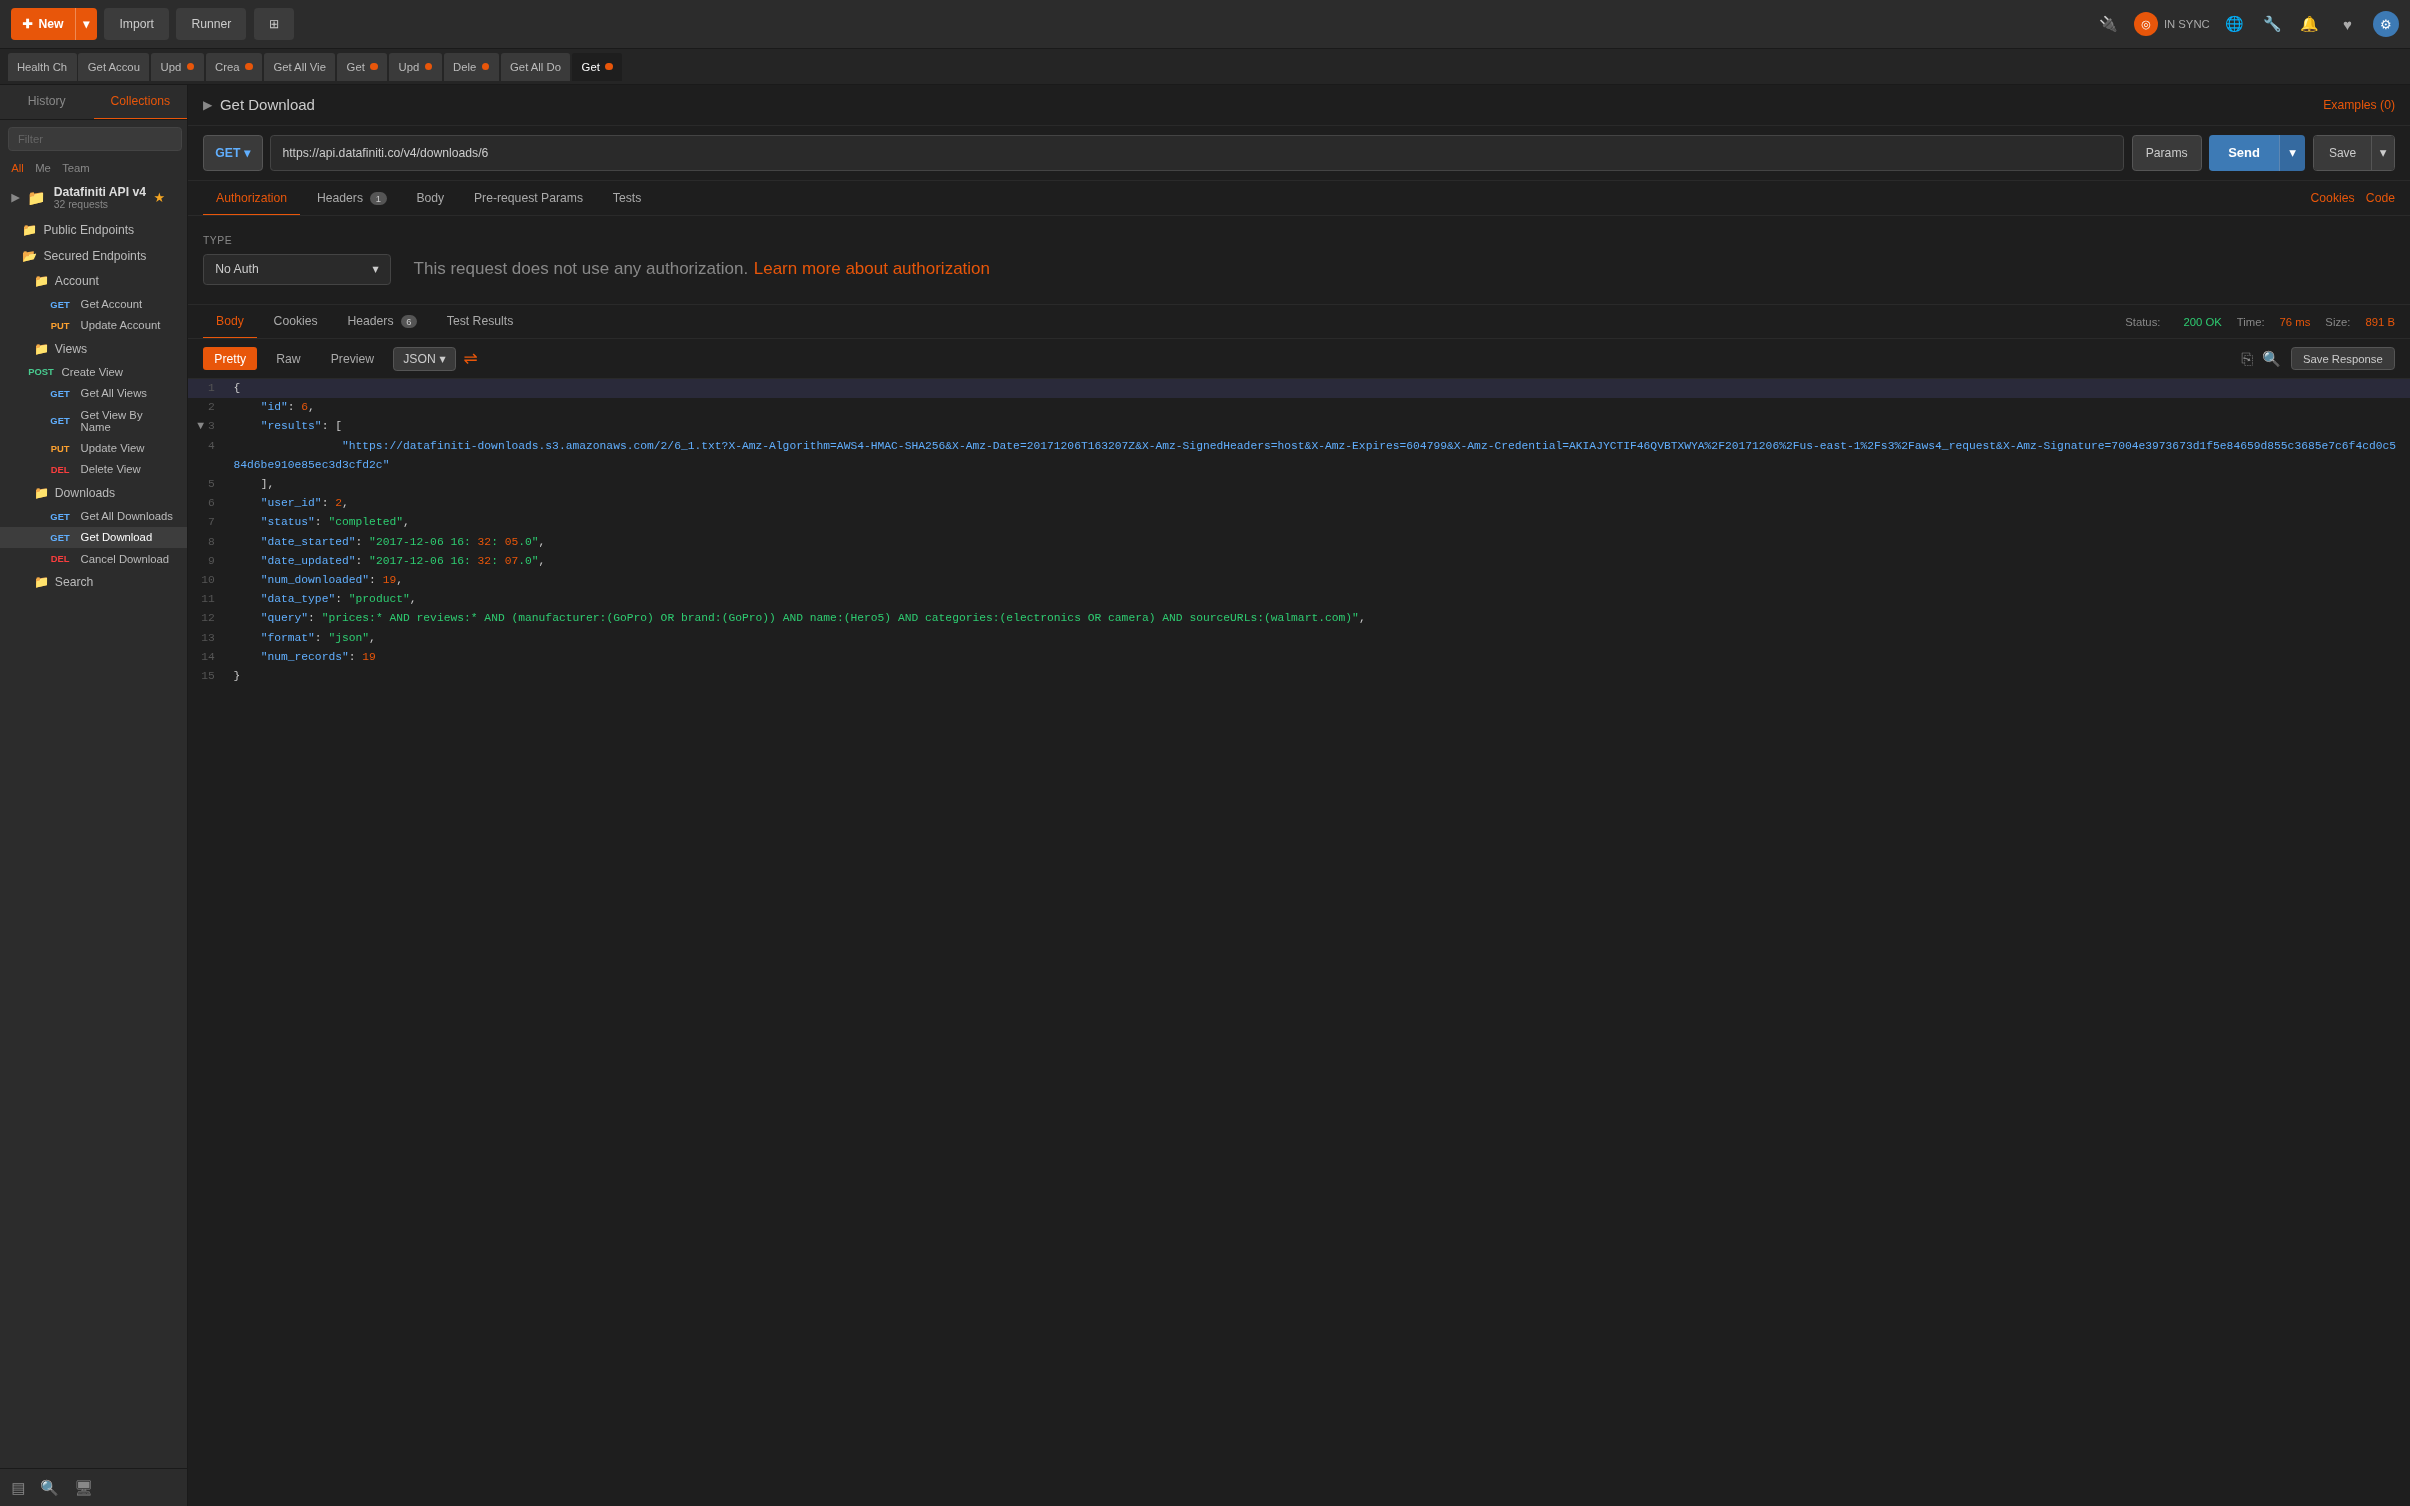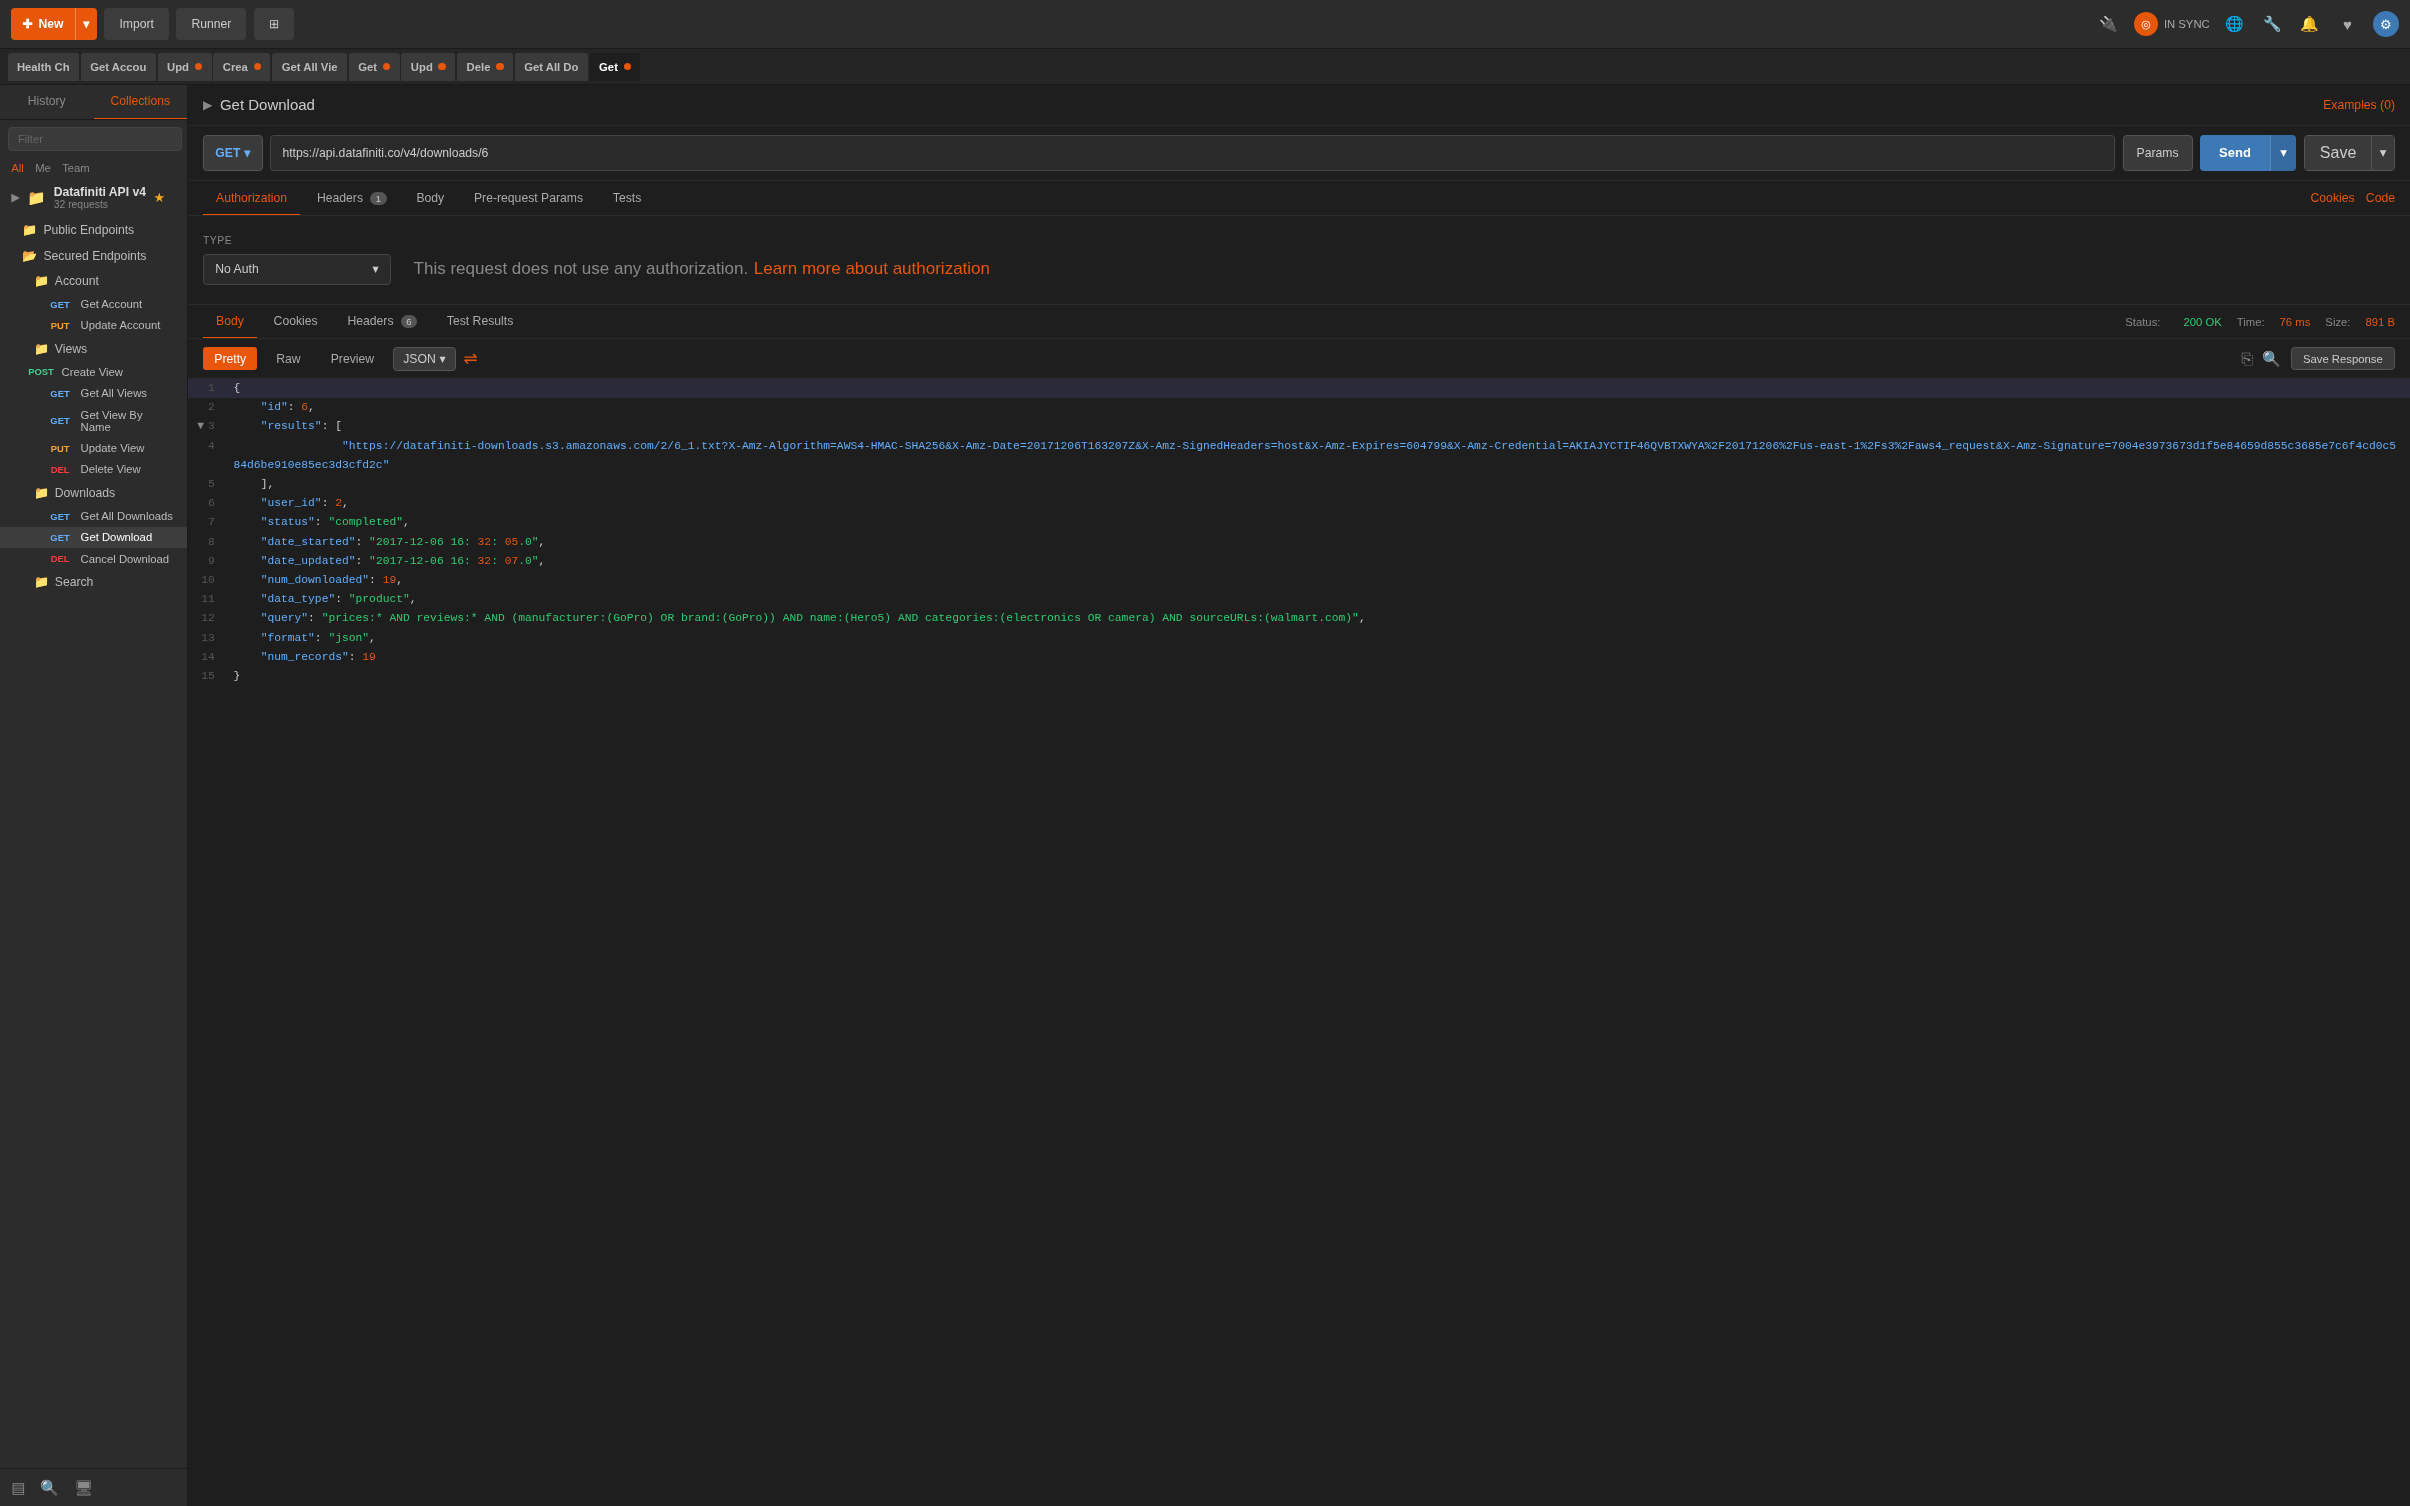--- a/index.html
+++ b/index.html
@@ -15,21 +15,21 @@
     .nav-tab { color: #aaa; font-size: 13px; cursor: pointer; padding: 3.8px 0; border-bottom: 1.9px solid transparent; }
     .nav-tab.active { color: #fff; border-bottom: 1.9px solid #e8560a; }
     .top-right { display: flex; align-items: center; gap: 13px; margin-left: auto; }
     .sync-badge { display: flex; align-items: center; gap: 5.6px; color: #aaa; font-size: 11.3px; }
     .sync-circle { width: 24.5px; height: 24.5px; border-radius: 50%; background: #e8560a; display: flex; align-items: center; justify-content: center; }
     .icon-btn { width: 24.5px; height: 24.5px; display: flex; align-items: center; justify-content: center; color: #aaa; cursor: pointer; font-size: 15px; }
     .settings-circle { width: 26px; height: 26px; border-radius: 50%; background: #3d7ab5; display: flex; align-items: center; justify-content: center; color: #fff; font-size: 13px; cursor: pointer; }
 
     
     .tab-bar { display: flex; align-items: center; background: #252525; height: 36px; padding: 0 7.5px; gap: 1.9px; border-bottom: 0.9px solid #1a1a1a; overflow: hidden; }
-    .req-tab { display: flex; align-items: center; gap: 5.6px; background: #3a3a3a; border-radius: 2.8px 2.8px 0 0; padding: 0 9.4px; height: 28px; cursor: pointer; font-size: 11.3px; color: #bbb; white-space: nowrap; font-weight: bold; }
+    .req-tab { display: flex; align-items: center; gap: 5.6px; background: #3a3a3a; border-radius: 2.8px 2.8px 0 0; padding: 0 9.4px; height: 28px; cursor: pointer; font-size: 11.3px; color: #bbb; white-space: nowrap; }
     .req-tab.active { background: #1e1e1e; color: #fff; }
     .req-tab .dot { width: 7.5px; height: 7.5px; border-radius: 50%; flex-shrink: 0; }
     .dot-orange { background: #e8560a; }
 
     
     .main { display: flex; height: calc(100vh - 85px); }
 
     
     .sidebar { width: 188px; background: #2c2c2c; border-right: 0.9px solid #1a1a1a; display: flex; flex-direction: column; flex-shrink: 0; }
     .sidebar-tabs { display: flex; border-bottom: 0.9px solid #1a1a1a; }
@@ -65,21 +65,21 @@
     .request-title { font-size: 15px; color: #ccc; }
     .examples-link { margin-left: auto; color: #e8560a; font-size: 12.2px; cursor: pointer; }
     .url-bar { display: flex; align-items: center; padding: 9.4px 15px; gap: 7.5px; border-bottom: 0.9px solid #2a2a2a; }
     .method-select { display: flex; align-items: center; gap: 3.8px; background: #3a3a3a; border: 0.9px solid #555; border-radius: 3.8px; padding: 0 11.3px; height: 36px; cursor: pointer; color: #61affe; font-weight: 700; font-size: 12.2px; }
     .url-input { flex: 1; background: #2a2a2a; border: 0.9px solid #444; border-radius: 3.8px; padding: 0 11.3px; height: 36px; color: #ccc; font-size: 12.2px; outline: none; }
     .params-btn { background: #3a3a3a; border: 0.9px solid #555; border-radius: 3.8px; padding: 0 13px; height: 36px; color: #ccc; cursor: pointer; font-size: 12.2px; }
     .send-btn-group { display: flex; height: 36px; border-radius: 3.8px; overflow: hidden; }
     .send-btn { background: #3d7ab5; color: #fff; border: none; padding: 0 19px; cursor: pointer; font-size: 13px; font-weight: 600; }
     .send-arrow { background: #356aa0; color: #fff; border: none; padding: 0 9.4px; cursor: pointer; border-left: 0.9px solid rgba(255,255,255,0.2); }
     .save-btn-group { display: flex; height: 36px; border-radius: 3.8px; overflow: hidden; border: 0.9px solid #555; }
-    .save-btn { background: #3a3a3a; color: #ccc; border: none; padding: 0 15px; cursor: pointer; font-size: 16px; }
+    .save-btn { background: #3a3a3a; color: #ccc; border: none; padding: 0 15px; cursor: pointer; font-size: 12px; }
     .save-arrow { background: #3a3a3a; color: #ccc; border: none; padding: 0 7.5px; cursor: pointer; border-left: 0.9px solid #555; }
 
     
     .req-tabs { display: flex; align-items: center; padding: 0 15px; border-bottom: 0.9px solid #2a2a2a; gap: 3.8px; }
     .req-tab-item { padding: 9.4px 13px; color: #aaa; cursor: pointer; font-size: 12.2px; border-bottom: 1.9px solid transparent; }
     .req-tab-item.active { color: #e8560a; border-bottom: 1.9px solid #e8560a; }
     .req-tab-item .badge { display: inline-block; background: #555; color: #ccc; border-radius: 7.5px; padding: 0.9px 5.6px; font-size: 9.4px; margin-left: 3.8px; }
     .cookies-code { margin-left: auto; display: flex; gap: 11.3px; }
     .cookies-code span { color: #e8560a; cursor: pointer; font-size: 12.2px; }
 

